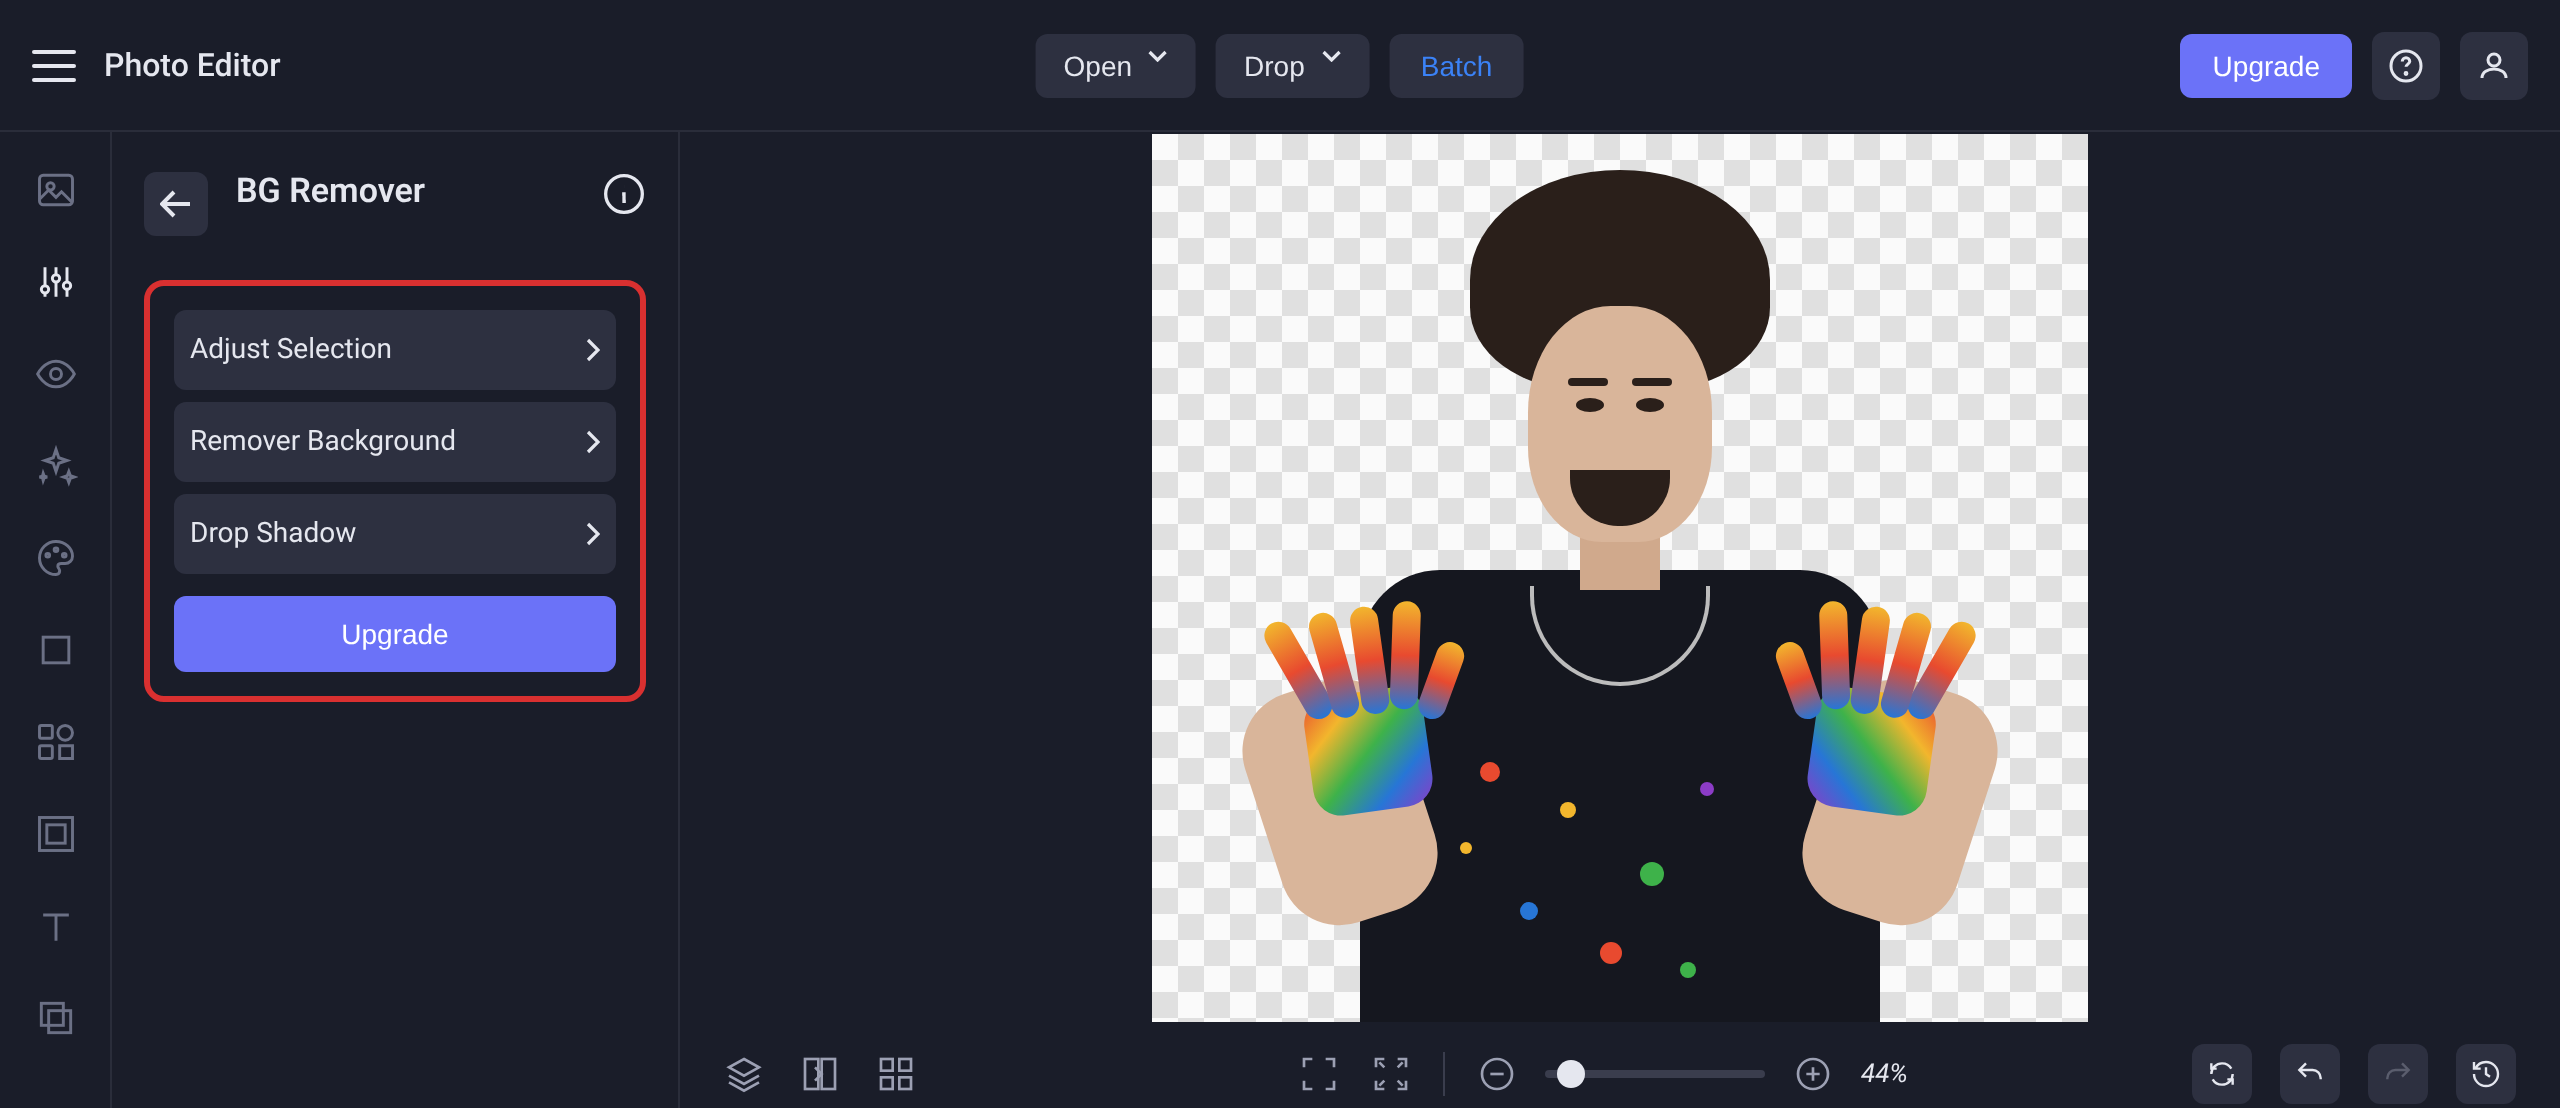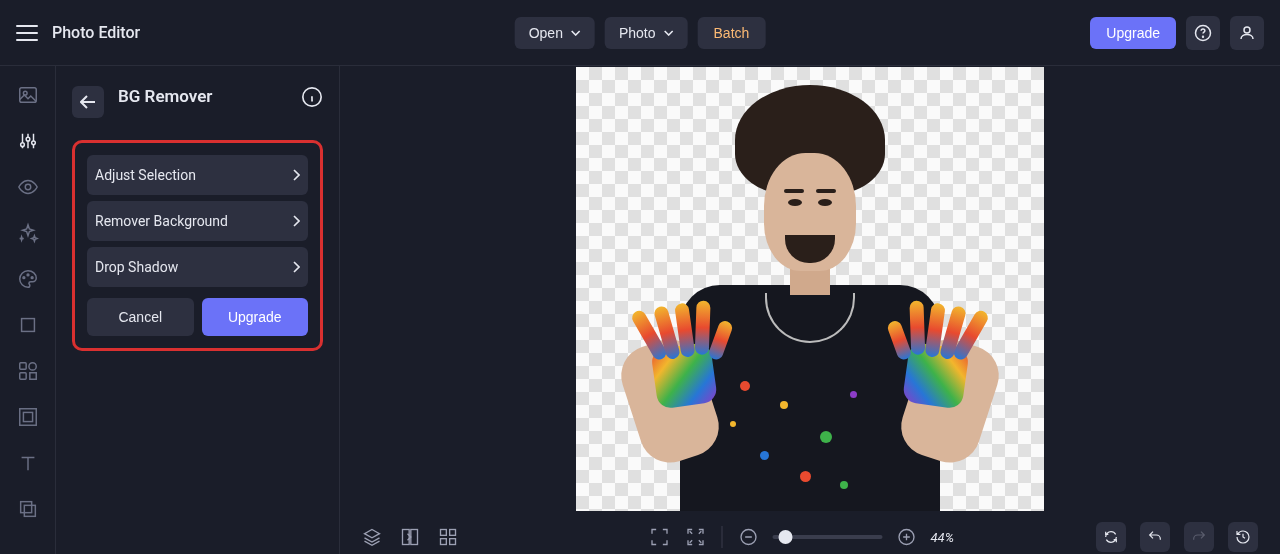--- a/index.html
+++ b/index.html
@@ -28,25 +28,24 @@
 .topbar-center { position: absolute; left: 50%; transform: translateX(-50%); display: flex; gap: 10px; }
 .dropdown-btn {
   background: #2d3040;
   border: none;
   color: #e5e7ef;
   padding: 8px 14px;
   border-radius: 6px;
   font-size: 14px;
   cursor: pointer;
   display: flex;
-  align-items: center;
   gap: 8px;
 }
 .chevron-down { width: 10px; height: 6px; }
-.batch-btn { background: #2d3040; border: none; color: #fdba74; padding: 8px 16px; border-radius: 6px; font-size: 14px; cursor: pointer; }
+.batch-btn { background: #2d3040; border: none; color: #3b82f6; padding: 8px 16px; border-radius: 6px; font-size: 14px; cursor: pointer; }
 .topbar-right { margin-left: auto; display: flex; align-items: center; gap: 10px; }
 .upgrade-btn-top { background: #6b72f8; color: #fff; border: none; padding: 8px 16px; border-radius: 6px; font-size: 14px; font-weight: 500; cursor: pointer; }
 .icon-btn-top { width: 34px; height: 34px; border-radius: 6px; background: #2d3040; display: flex; align-items: center; justify-content: center; cursor: pointer; }
 .icon-btn-top svg { width: 18px; height: 18px; stroke: #e5e7ef; fill: none; stroke-width: 2; }
 
 
 .main { display: flex; height: calc(100% - 58px); }
 
 
 .toolrail {
@@ -172,21 +171,21 @@
     <div class="app-title">Photo Editor</div>
   </div>
   <div class="topbar-center">
     <button class="dropdown-btn">
       <span>Open</span>
       <svg class="chevron-down" viewBox="0 0 10 6">
           <path d="M1 1l4 4 4-4" stroke="#e5e7ef" stroke-width="1.6" fill="none"></path>
         </svg>
     </button>
     <button class="dropdown-btn">
-      <span>Photo</span>
+      <span>Drop</span>
       <svg class="chevron-down" viewBox="0 0 10 6">
           <path d="M1 1l4 4 4-4" stroke="#e5e7ef" stroke-width="1.6" fill="none"></path>
         </svg>
     </button>
     <button class="batch-btn">Batch</button>
   </div>
   <div class="topbar-right">
     <button class="upgrade-btn-top">Upgrade</button>
     <div class="icon-btn-top">
       <svg viewBox="0 0 24 24">
@@ -302,21 +301,20 @@
             <path d="M2 1l5 5-5 5" stroke="#e5e7ef" stroke-width="1.6" fill="none"></path>
           </svg>
       </div>
       <div class="option-row" style="margin-bottom:11px;">
         <span>Drop Shadow</span>
         <svg class="chev" viewBox="0 0 8 12">
             <path d="M2 1l5 5-5 5" stroke="#e5e7ef" stroke-width="1.6" fill="none"></path>
           </svg>
       </div>
       <div class="action-row">
-        <button class="cancel-btn">Cancel</button>
         <button class="upgrade-btn-panel">Upgrade</button>
       </div>
     </div>
   </div>
 
   <div class="canvas-area">
     <div class="canvas-viewport">
       <div class="canvas-img">
         <div class="subject">
           <div class="torso"></div>

